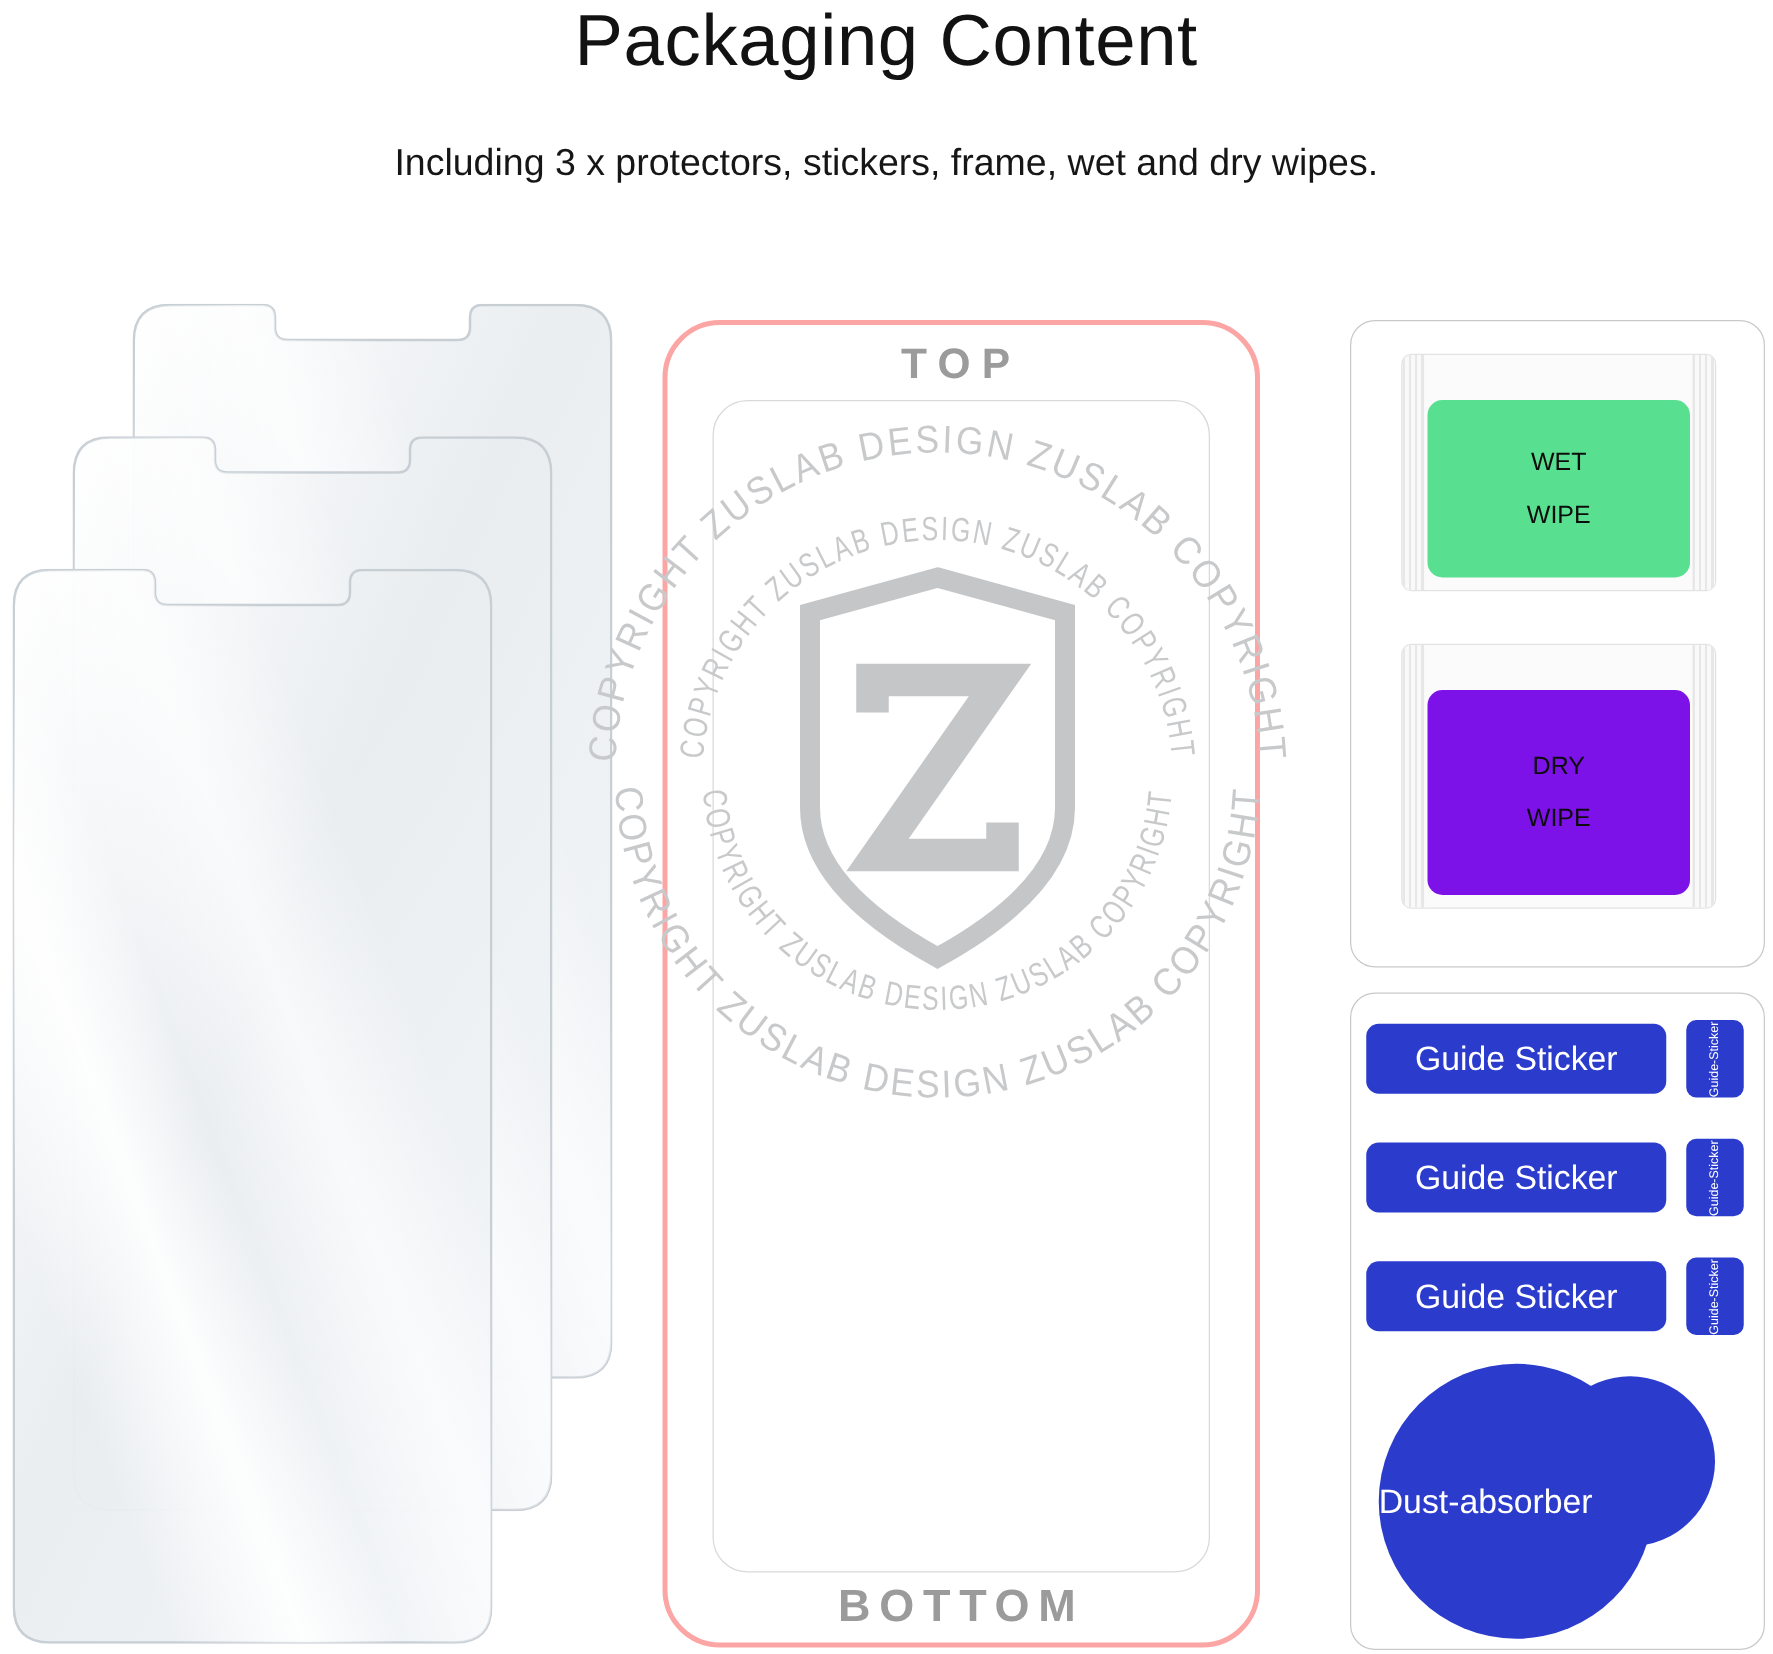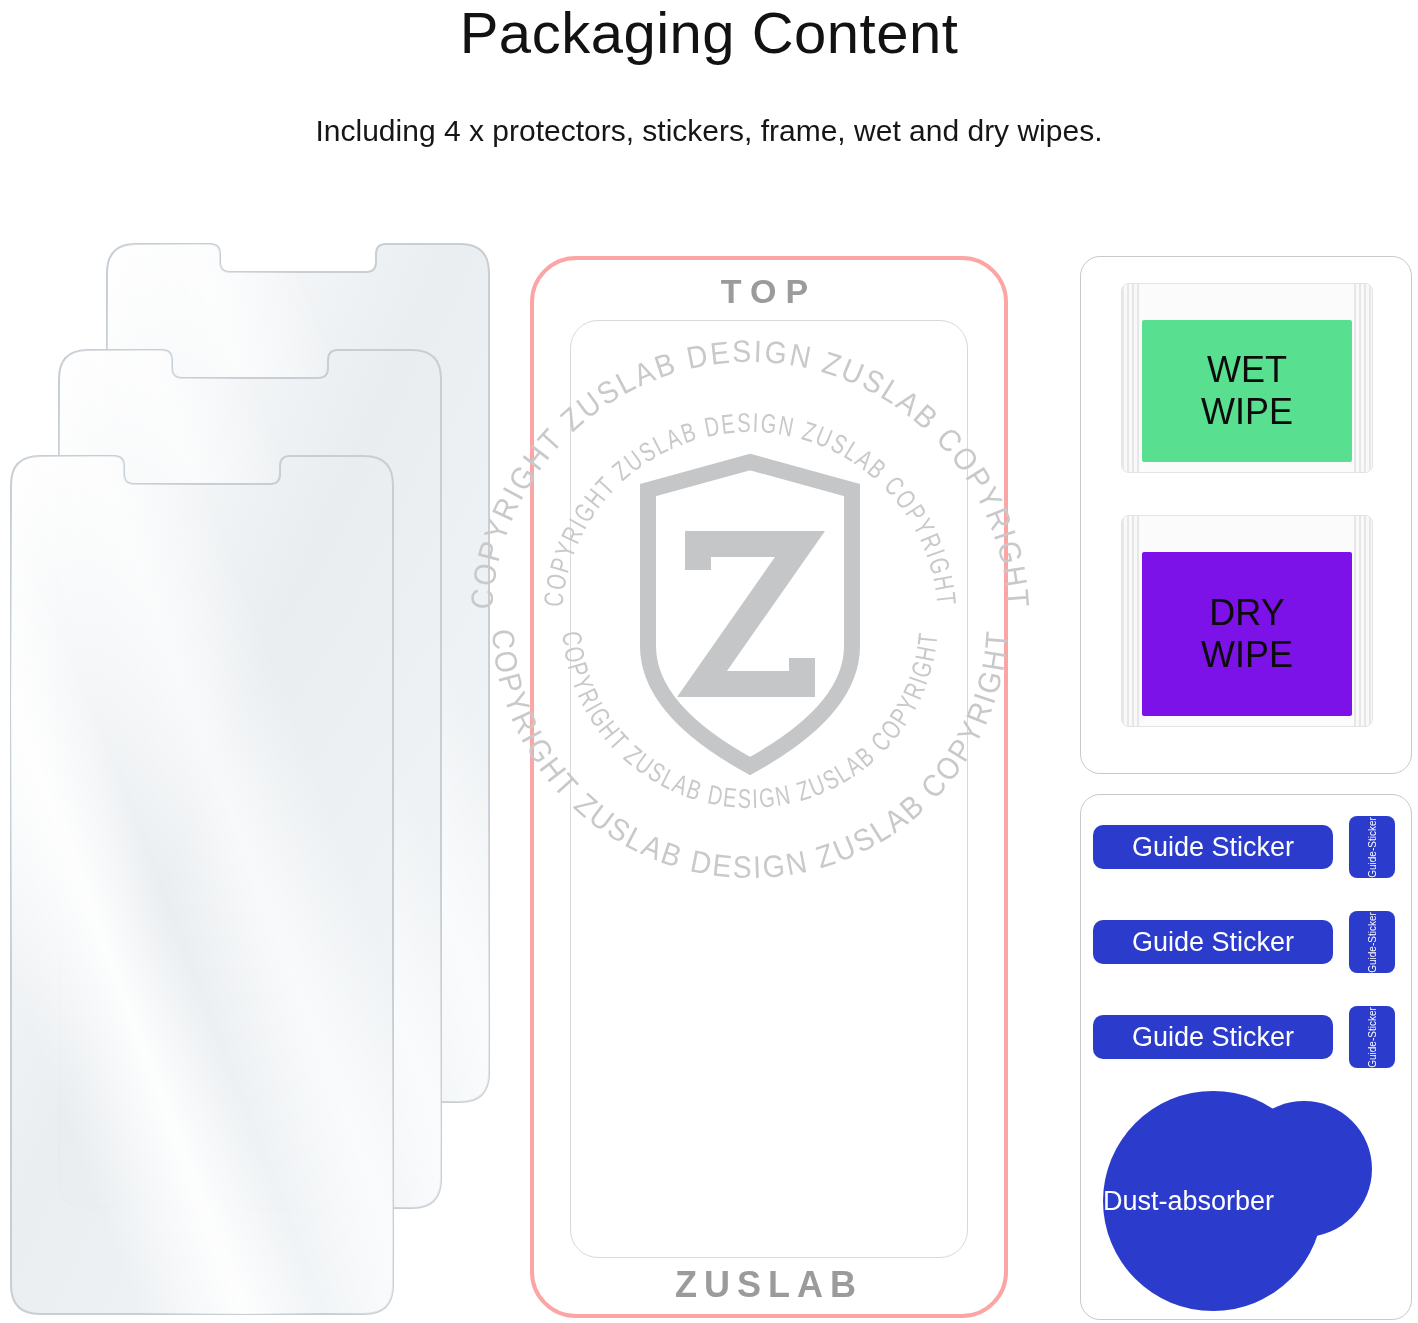--- a/index.html
+++ b/index.html
@@ -114,46 +114,46 @@
     width: 18px;
     background: repeating-linear-gradient(90deg, #e7e7e7 0 2px, #f9f9f9 2px 5px);
   }
   .packet::before { left: 0; }
   .packet::after { right: 0; }
   .packet.wet { top: 26px; height: 190px; }
   .packet.dry { top: 258px; height: 212px; }
   .packet-fill {
     position: absolute;
     left: 20px; right: 20px; top: 10px; bottom: 10px;
-    border-radius: 2px;
+    border-radius: 12px;
     display: flex;
     flex-direction: column;
     align-items: center;
     justify-content: center;
-    font-size: 36px;
+    font-size: 20px;
     line-height: 42px;
     color: #0c0c0c;
     z-index: 1;
     margin-top: 26px;
   }
 
   .sticker-row {
     position: absolute;
     left: 12px; right: 16px;
     height: 62px;
     display: flex;
     align-items: center;
     gap: 16px;
   }
   .sticker-row.r0 { top: 21px; }
   .sticker-row.r1 { top: 116px; }
   .sticker-row.r2 { top: 211px; }
   .sticker-pill {
     flex: 1;
-    height: 44px;
+    height: 56px;
     border-radius: 10px;
     display: flex;
     align-items: center;
     justify-content: center;
     color: #ffffff;
     font-size: 27px;
   }
   .sticker-tab {
     width: 46px;
     height: 62px;
@@ -189,21 +189,21 @@
     color: #ffffff;
     font-size: 27px;
   }
 </style>
 </head>
 <body>
 
 <div class="stage">
 
   <h1 class="title">Packaging Content</h1>
-  <p class="subtitle">Including 4 x protectors, stickers, frame, wet and dry wipes.</p>
+  <p class="subtitle">Including 3 x protectors, stickers, frame, wet and dry wipes.</p>
 
   <svg width="0" height="0" style="position:absolute" aria-hidden="true">
     <defs>
       <linearGradient id="glassBase" x1="0" y1="0" x2="1" y2="1">
         <stop offset="0" stop-color="#ffffff" stop-opacity="0.97"></stop>
         <stop offset="0.45" stop-color="#e9edf0" stop-opacity="0.95"></stop>
         <stop offset="1" stop-color="#f3f6f8" stop-opacity="0.97"></stop>
       </linearGradient>
       <linearGradient id="glassStreak" x1="0" y1="0.85" x2="1" y2="0">
         <stop offset="0.12" stop-color="#ffffff" stop-opacity="0"></stop>
@@ -225,21 +225,21 @@
     <use href="#sheetPath" class="sheet-streak"></use>
   </svg>
   <svg class="sheet sheet-3" viewBox="0 0 384 860">
     <use href="#sheetPath" class="sheet-base"></use>
     <use href="#sheetPath" class="sheet-streak"></use>
   </svg>
 
   <div class="frame">
     <div class="frame-label top">TOP</div>
     <div class="frame-hole"></div>
-    <div class="frame-label bottom">ZUSLAB</div>
+    <div class="frame-label bottom">BOTTOM</div>
   </div>
 
   <svg class="watermark" viewBox="0 0 620 620">
     <defs>
       <path id="arcTopOuter" d="M 52 310 A 258 258 0 0 1 568 310"></path>
       <path id="arcBottomOuter" d="M 52 310 A 258 258 0 0 0 568 310"></path>
       <path id="arcTopInner" d="M 122 310 A 188 188 0 0 1 498 310"></path>
       <path id="arcBottomInner" d="M 122 310 A 188 188 0 0 0 498 310"></path>
     </defs>
     <text class="wm-text wm-outer">

